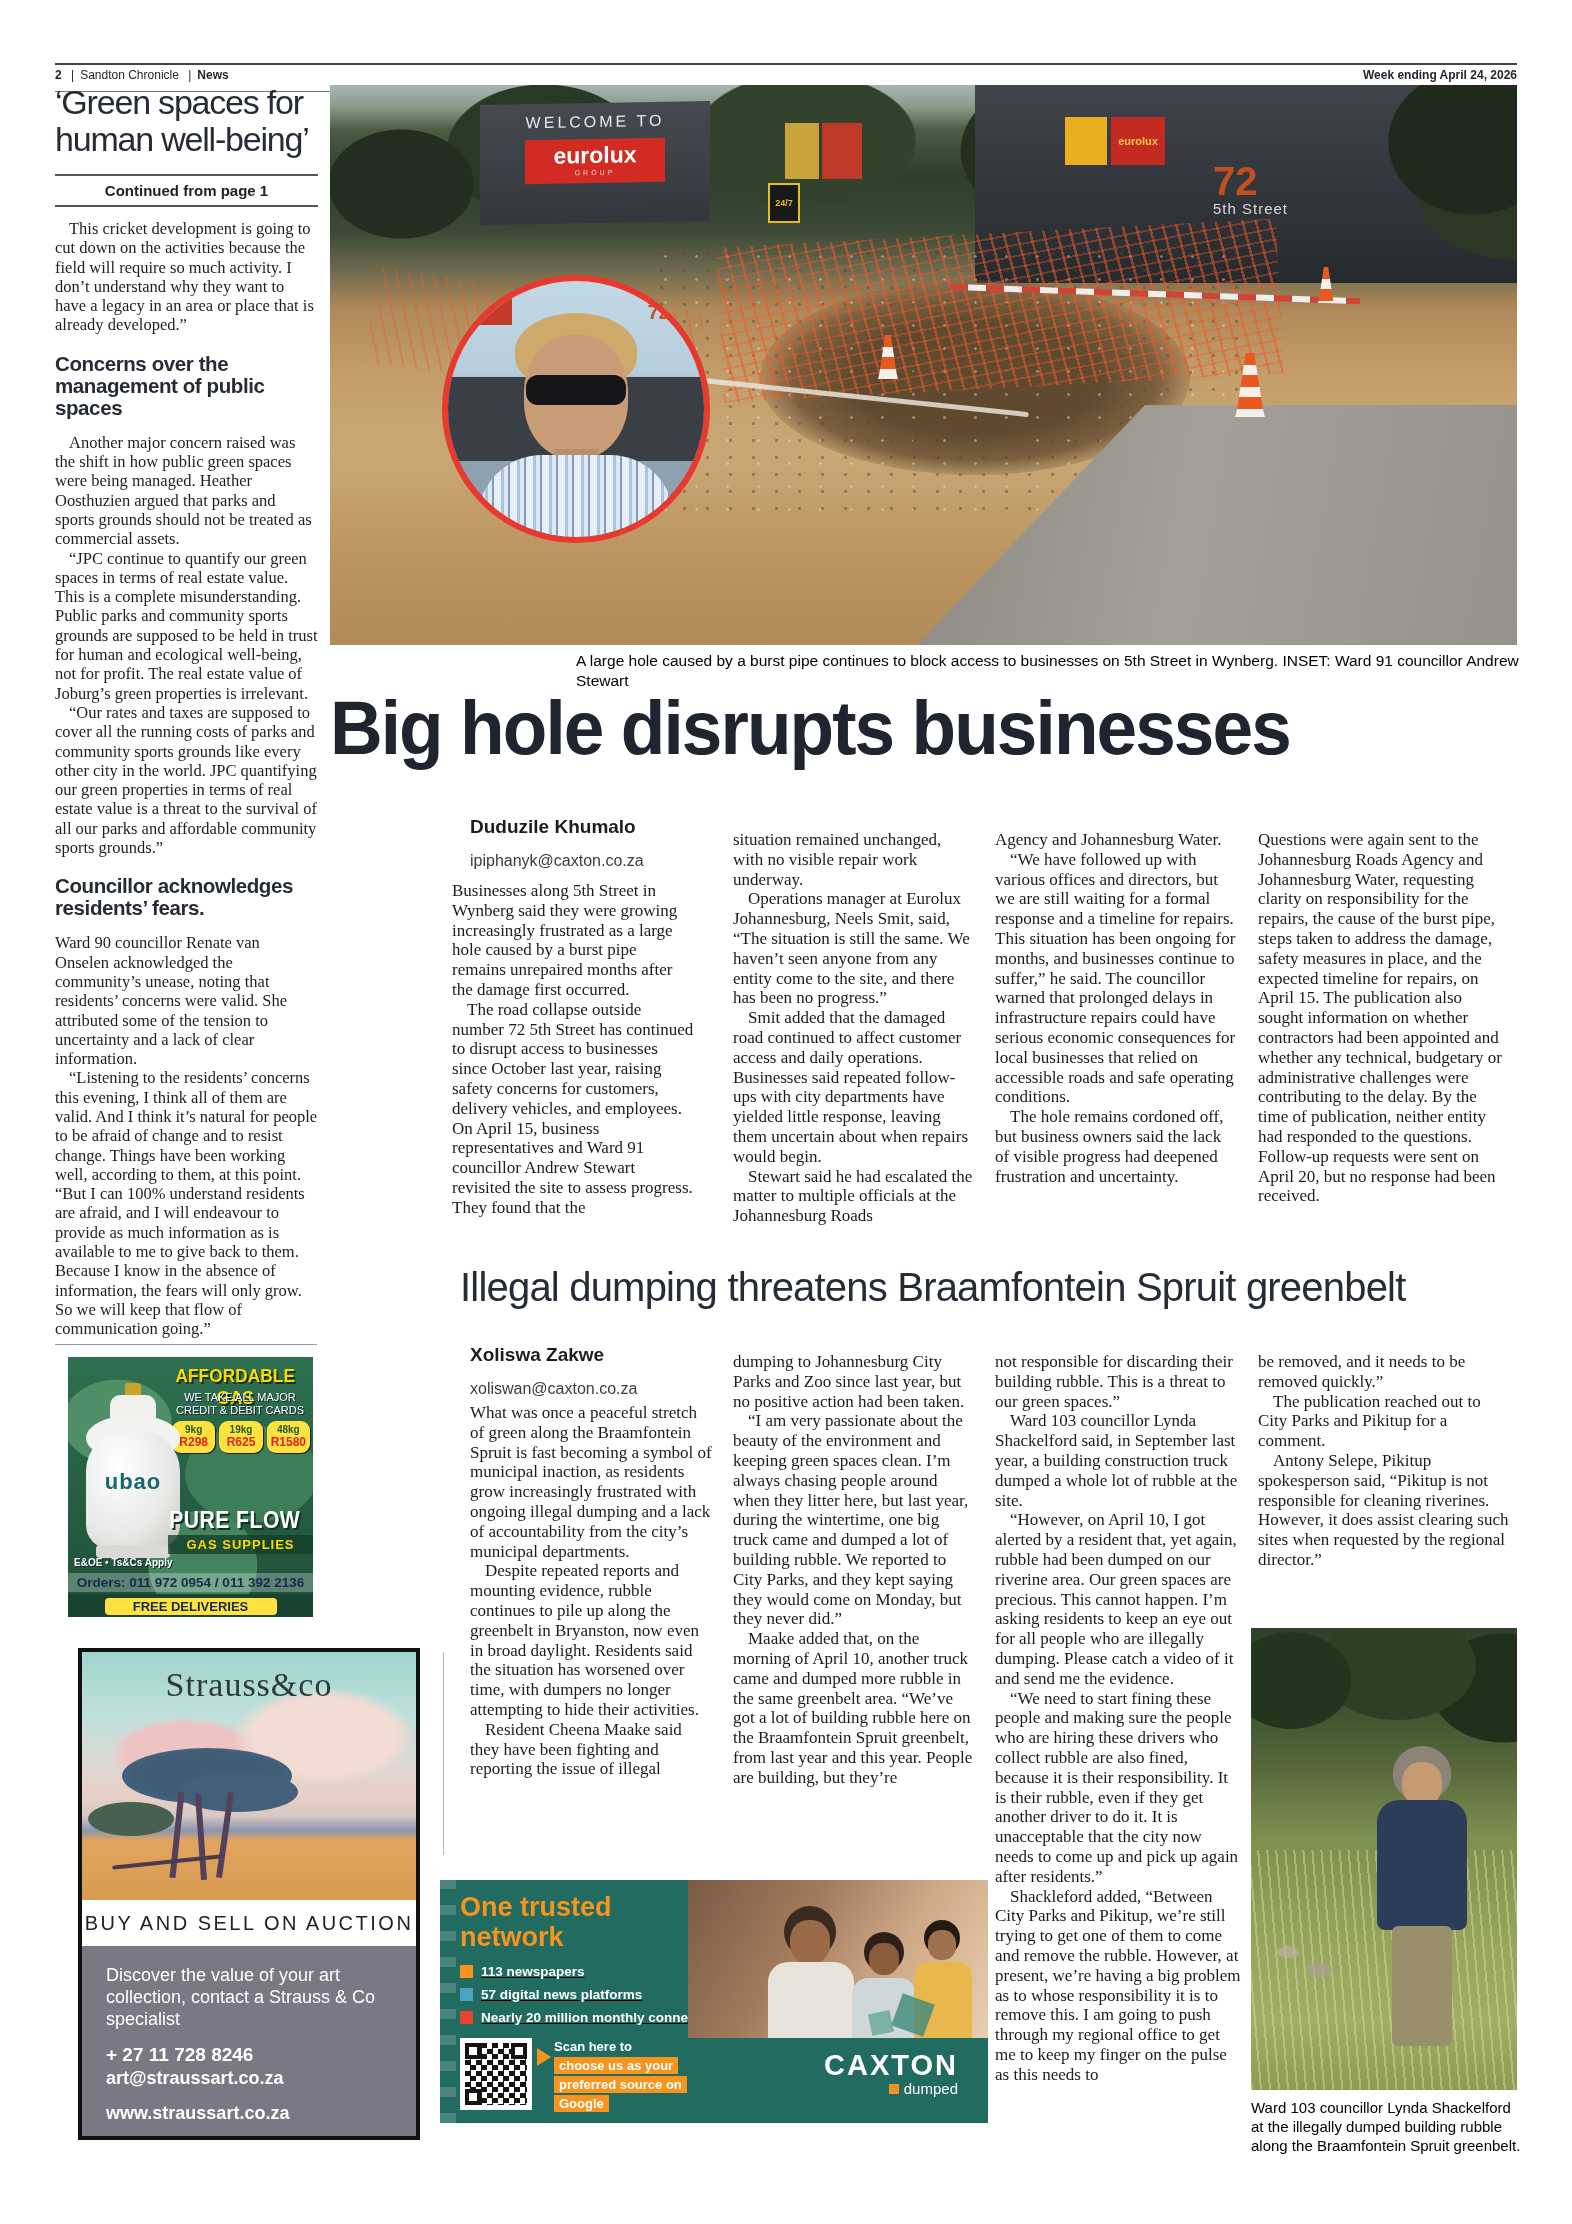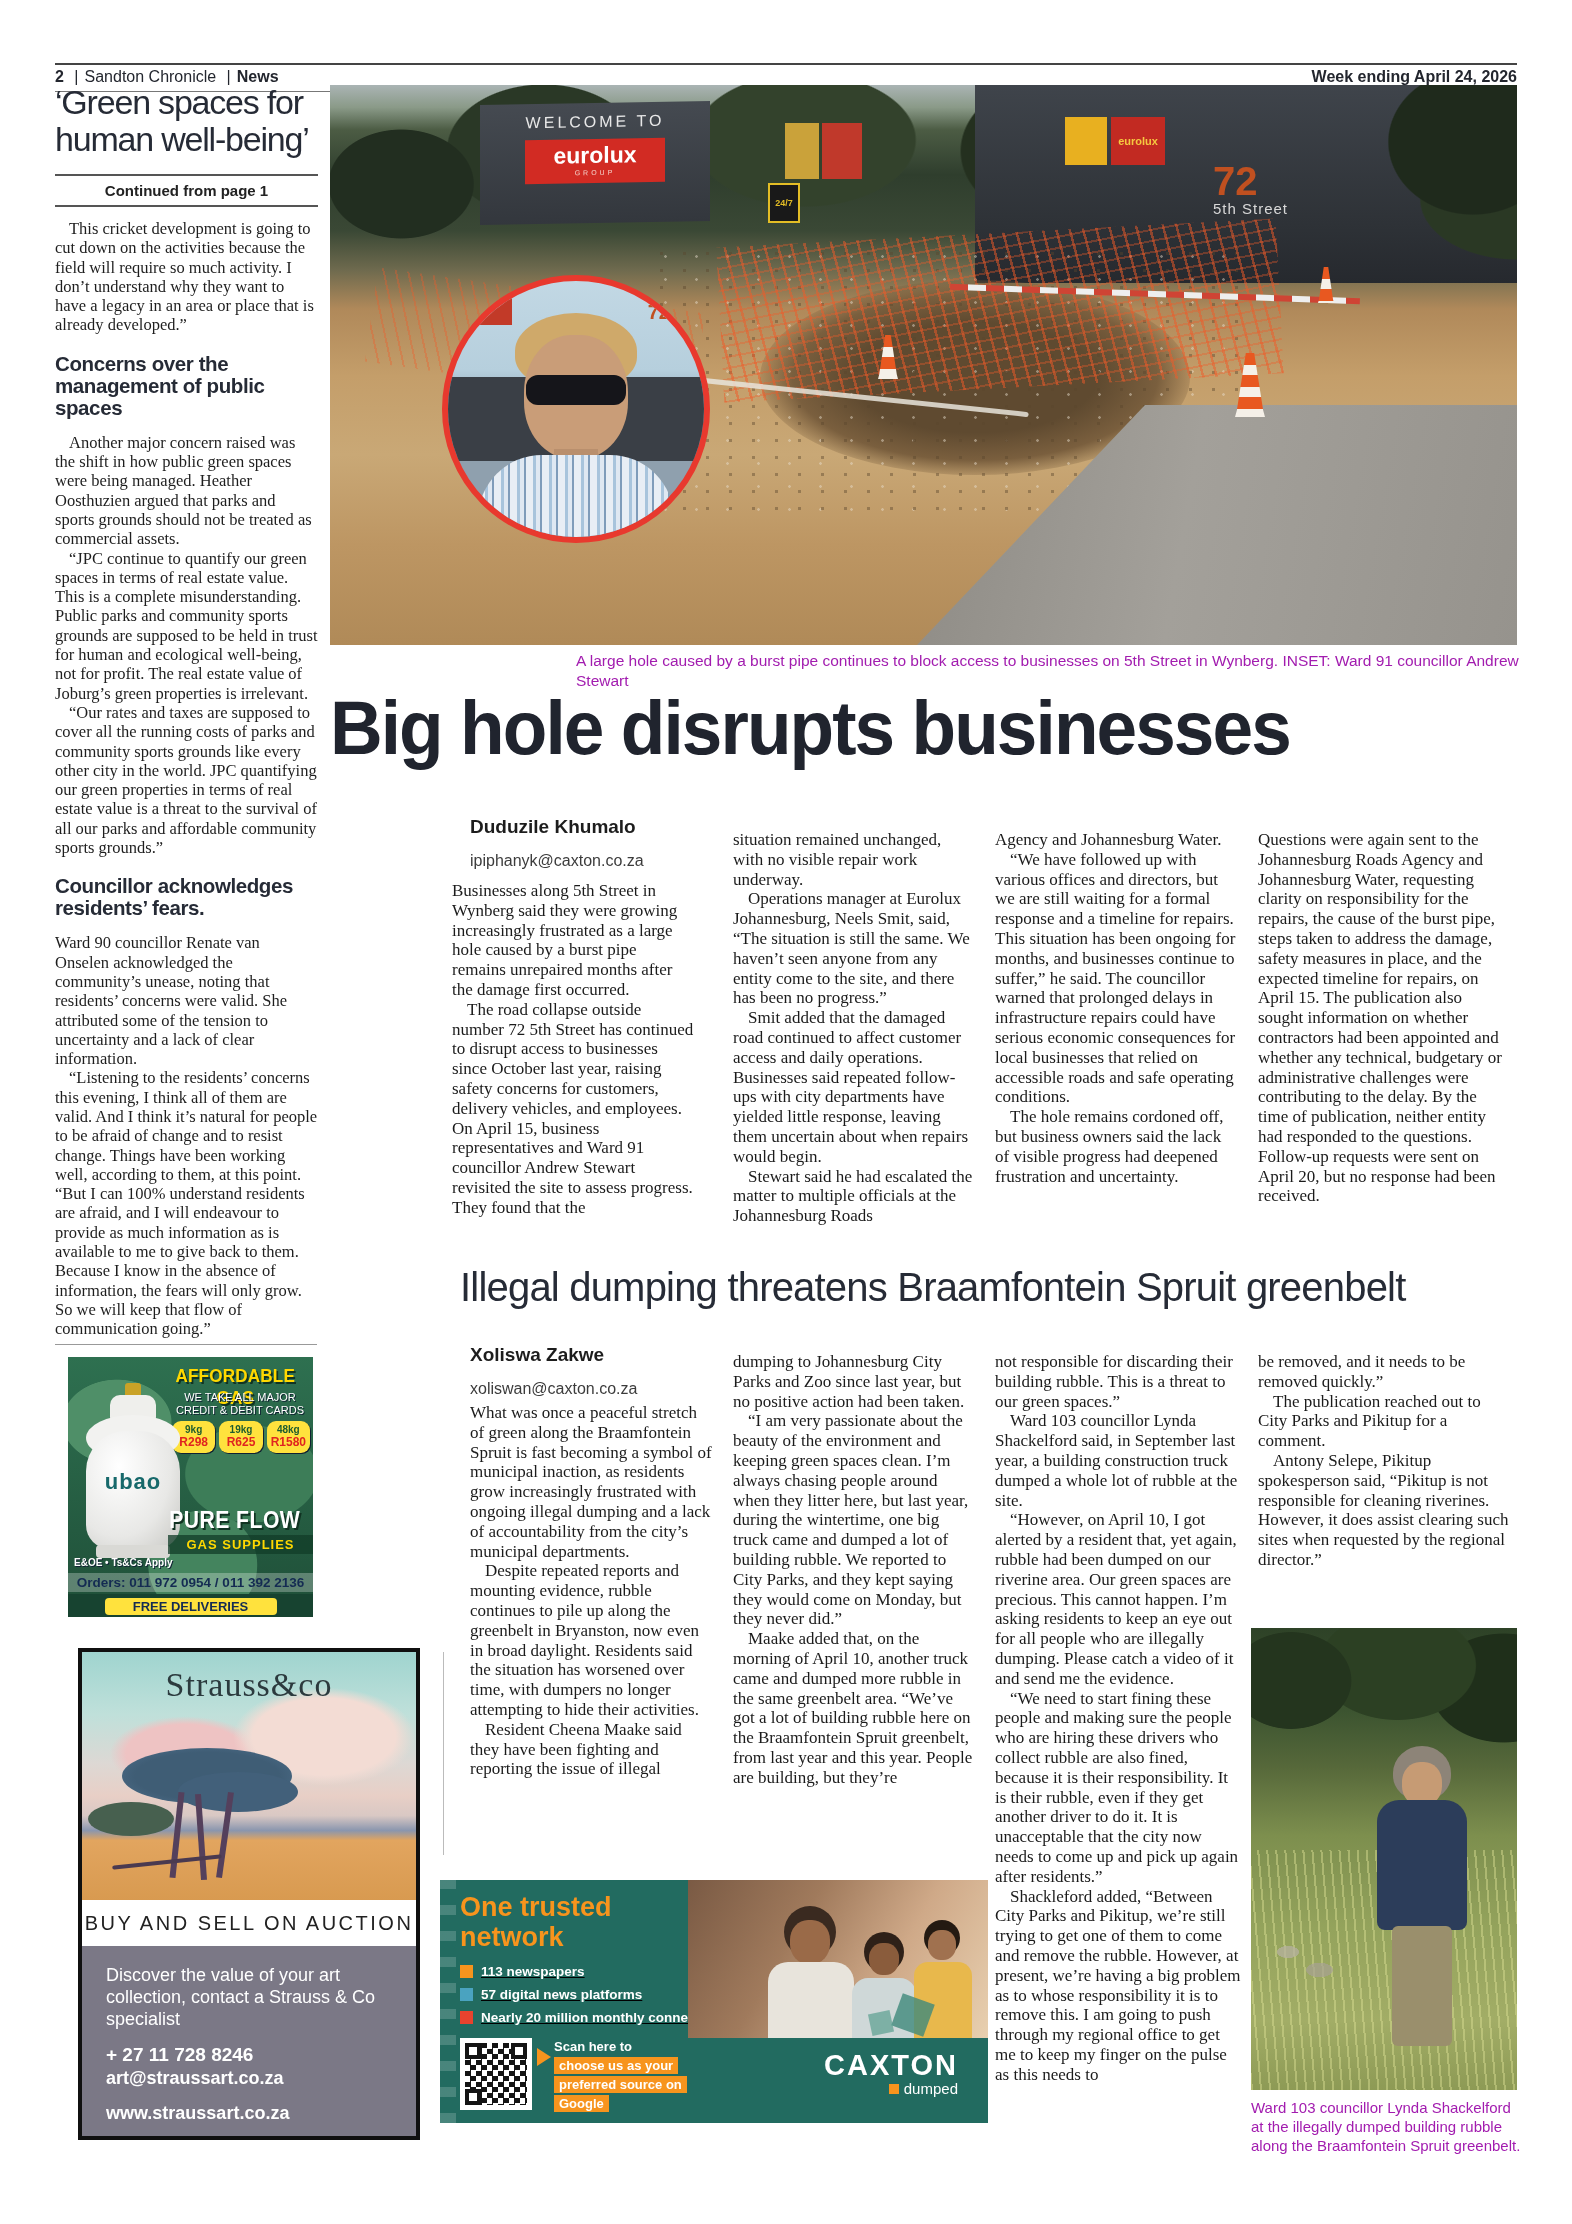--- a/index.html
+++ b/index.html
@@ -3,21 +3,21 @@
 <meta charset="utf-8">
 <style>
   html,body{margin:0;padding:0;background:#e9e9e9;}
   .page{position:relative;width:1572px;height:2224px;background:#ffffff;margin:0 auto;
         font-family:"Liberation Sans",sans-serif;overflow:hidden;}
   .abs{position:absolute;}
   
   .hdr-rule-top{left:55px;width:1462px;top:63px;height:2px;background:#444;}
   .hdr-rule-bot{left:55px;width:1462px;top:91px;height:1px;background:#777;}
   .hdr{left:55px;top:68px;width:1462px;display:flex;justify-content:space-between;
-       font-size:16px;color:#23262e;align-items:center;}
+       font-size:12px;color:#23262e;align-items:center;}
   .hdr b{font-weight:700;}
   .hdr .sep{margin:0 6px;color:#23262e;}
   
   .leftcol{left:55px;top:84px;width:263px;}
   .lc-title{font-size:34px;line-height:37px;letter-spacing:-1.2px;color:#262b36;margin:0 0 16px;font-weight:400;}
   .continued{border-top:2px solid #555;border-bottom:2px solid #555;text-align:center;
              font-weight:700;font-size:15px;color:#222;padding:6px 0;margin:0 0 12px;}
   .leftcol p{font-family:"Liberation Serif",serif;font-size:16.5px;line-height:19.3px;margin:0;color:#1e1e1e;}
   .leftcol p.ind{text-indent:14px;}
   .leftcol h3{font-size:20.5px;line-height:22px;letter-spacing:-0.4px;color:#262b36;margin:18px 0 14px;font-weight:700;}
@@ -80,21 +80,21 @@
   .in-hair{position:absolute;left:50%;transform:translateX(-50%);top:32px;width:122px;height:76px;
      background:#cfa96a;border-radius:50% 50% 42% 42%;}
   .in-face{position:absolute;left:50%;transform:translateX(-50%);top:54px;width:104px;height:124px;
      background:#c99d78;border-radius:46%;}
   .in-glasses{position:absolute;left:50%;transform:translateX(-50%);top:94px;width:100px;height:30px;
      background:#15151a;border-radius:12px;}
   .in-neck{position:absolute;left:50%;transform:translateX(-50%);top:168px;width:44px;height:26px;background:#b98f6d;}
   .in-shirt{position:absolute;left:50%;transform:translateX(-50%);bottom:-10px;width:196px;height:92px;
      border-radius:64px 64px 0 0;background:repeating-linear-gradient(90deg,#e8eef5 0 7px,#a8c4dc 7px 10px,#dfe8f2 10px 14px,#7f9cba 14px 16px);}
   
-  .cap{font-size:15.5px;line-height:20px;color:#a21caf;}
+  .cap{font-size:15.5px;line-height:20px;color:#000000;}
   .cap1{left:576px;top:651px;width:950px;}
   .h1{left:330px;top:690px;width:1230px;font-size:76px;font-weight:700;letter-spacing:-2px;
       color:#20242e;line-height:1;white-space:nowrap;transform:scaleX(.96);transform-origin:left;}
   .h2{left:460px;top:1266px;width:1060px;font-size:40px;font-weight:500;letter-spacing:-0.8px;
       color:#262b36;line-height:1.05;white-space:nowrap;}
   .by .nm{font-size:19px;font-weight:700;color:#1d1d1d;}
   .by .em{font-size:16px;color:#3c3c3c;margin-top:14px;}
   .by1{left:470px;top:816px;}
   .by2{left:470px;top:1344px;}
   .c{overflow:hidden;}

